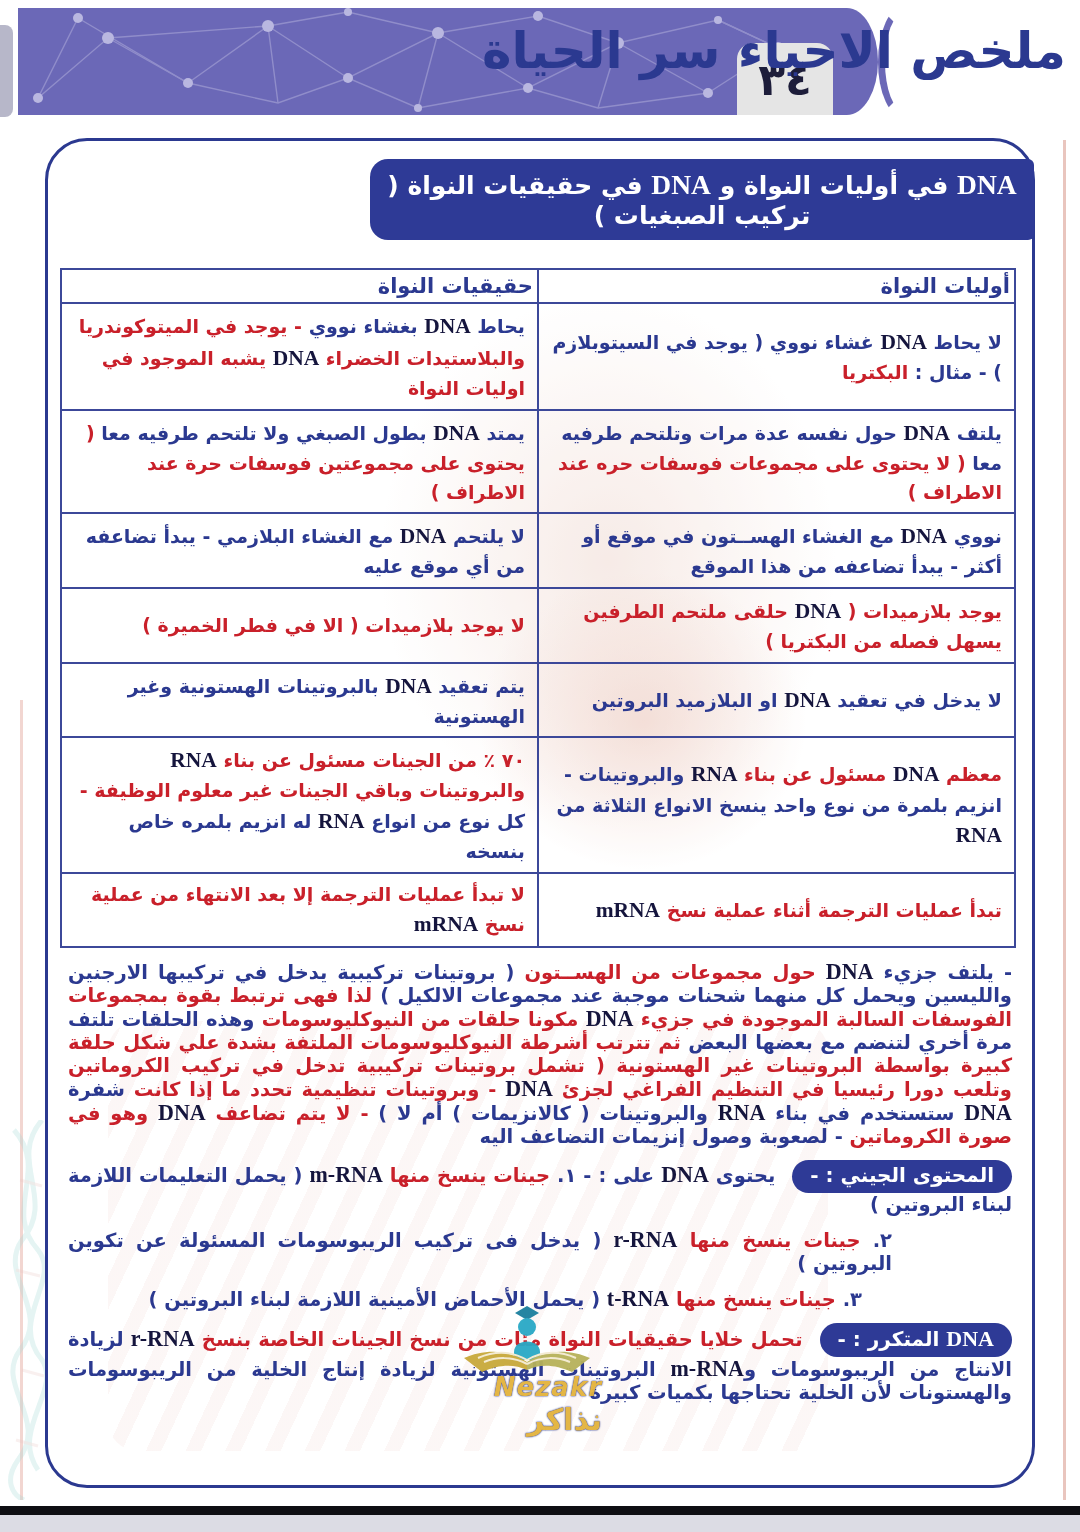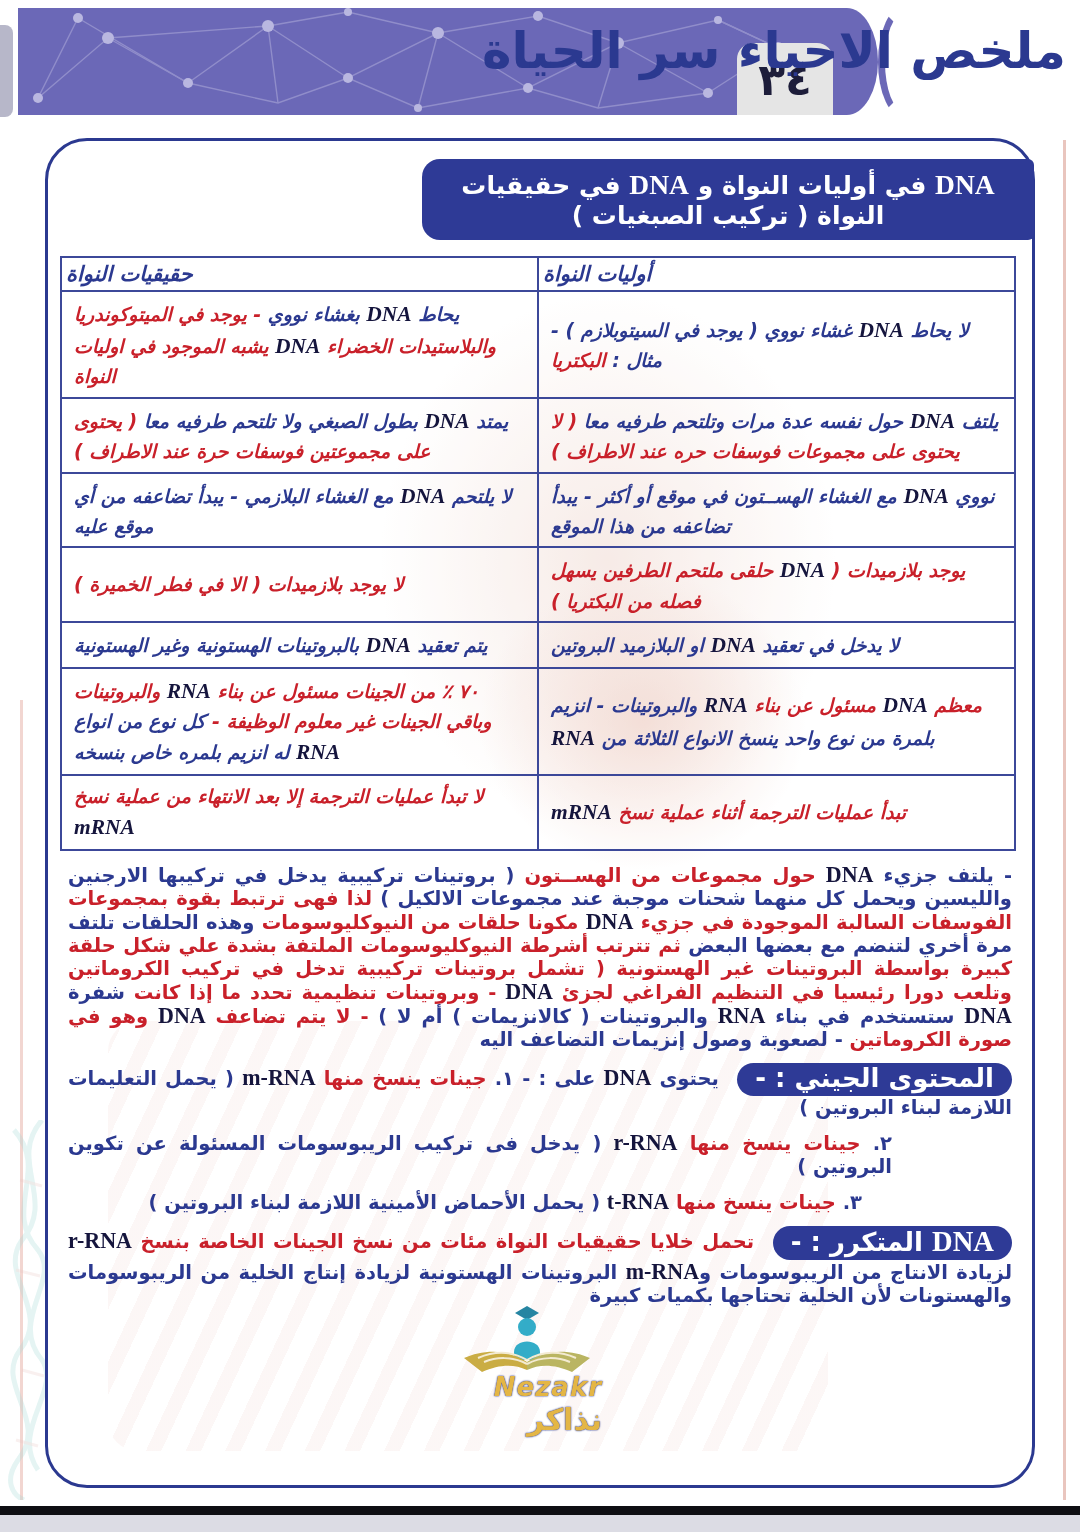--- a/index.html
+++ b/index.html
@@ -34,40 +34,40 @@
     border-radius:42px; background:#fff; padding:14px 16px 16px; min-height:1350px;}
   .blob{position:absolute; border-radius:50%; pointer-events:none;}
   .blob1{left:330px; top:150px; width:460px; height:540px;
     background:radial-gradient(ellipse at center, rgba(238,214,205,.65), rgba(238,214,205,0) 70%);}
   .blob2{left:430px; top:430px; width:330px; height:300px;
     background:radial-gradient(ellipse at center, rgba(231,185,170,.55), rgba(231,185,170,0) 70%);}
   .blob3{left:60px; top:880px; width:720px; height:430px; border-radius:30px; opacity:.5;
     background:repeating-linear-gradient(115deg, rgba(236,200,195,.30) 0 14px, rgba(255,255,255,0) 14px 36px);}
   .content{position:relative; z-index:1;}
 
-  .section-title{margin:4px -18px 16px auto; width:612px; background:var(--badge); color:#fff;
+  .section-title{margin:4px -18px 28px auto; width:664px; background:var(--badge); color:#fff;
     border-radius:18px 6px 6px 18px; text-align:center; font-weight:700; font-size:25px; padding:10px 8px;}
 
   
   table.cmp{width:956px; margin:0 auto; border-collapse:collapse; table-layout:fixed;}
-  table.cmp th, table.cmp td{border:2.5px solid var(--border); text-align:left; vertical-align:middle;font-style:italic;}
+  table.cmp th, table.cmp td{border:2.5px solid var(--border); text-align:right; vertical-align:middle;}
   table.cmp th{font-size:21px; color:var(--navy); padding:4px; background:#fff;}
   table.cmp td{font-size:19px; font-weight:700; line-height:1.5; padding:6px 12px; background:rgba(255,255,255,.25);}
   table.cmp tr:first-child th:first-child{border-radius:0 10px 0 0;}
   table.cmp tr:first-child th:last-child{border-radius:10px 0 0 0;}
 
   
   .para{font-size:19.5px; font-weight:700; line-height:23px; text-align:justify; margin:12px 4px 0;}
   .run-b{color:var(--navy);}
   .run-r{color:var(--red);}
   .run-l{font-family:"Liberation Serif","DejaVu Serif",serif; color:#15153d; font-weight:700; font-size:1.13em;}
   .run-w{color:#fff;}
   .run-wl{color:#fff; font-family:"Liberation Serif","DejaVu Serif",serif; font-size:1.1em;}
 
-  .badge{display:inline-block; background:var(--badge); color:#fff; font-weight:700; font-size:26px;
+  .badge{display:inline-block; background:var(--badge); color:#fff; font-weight:700; font-size:20px;
     padding:4px 18px 6px; border-radius:18px; margin-left:10px; vertical-align:middle;}
   .item{padding-right:120px;}
   .item2{padding-right:150px;}
 
   
   .logo{position:absolute; left:432px; top:1300px; width:170px; text-align:right; z-index:2; opacity:.95;}
   .logo .wordmark{font-weight:700; font-size:26px; color:#e3b33c; font-style:italic;
     text-shadow:0 0 2px #2b3990, 0 0 1px #2b3990; letter-spacing:1px; margin-top:-6px;}
   .logo .wordmark .ar{font-style:normal; font-size:30px;}
 

